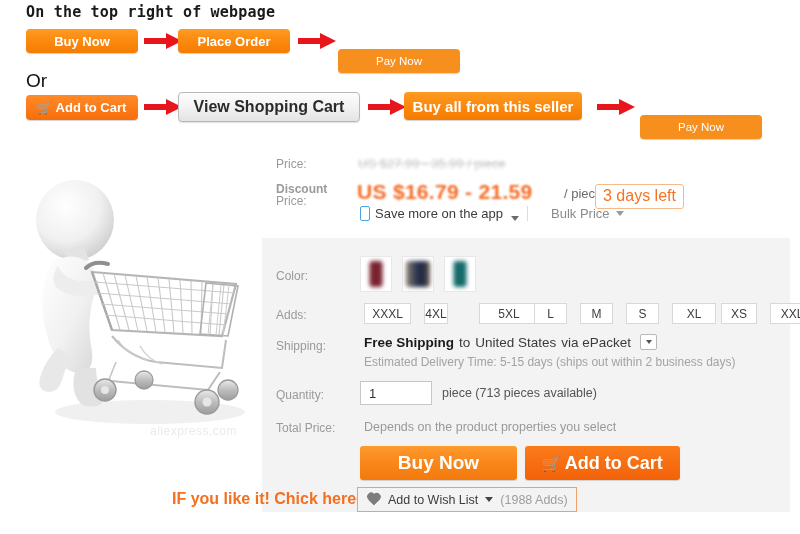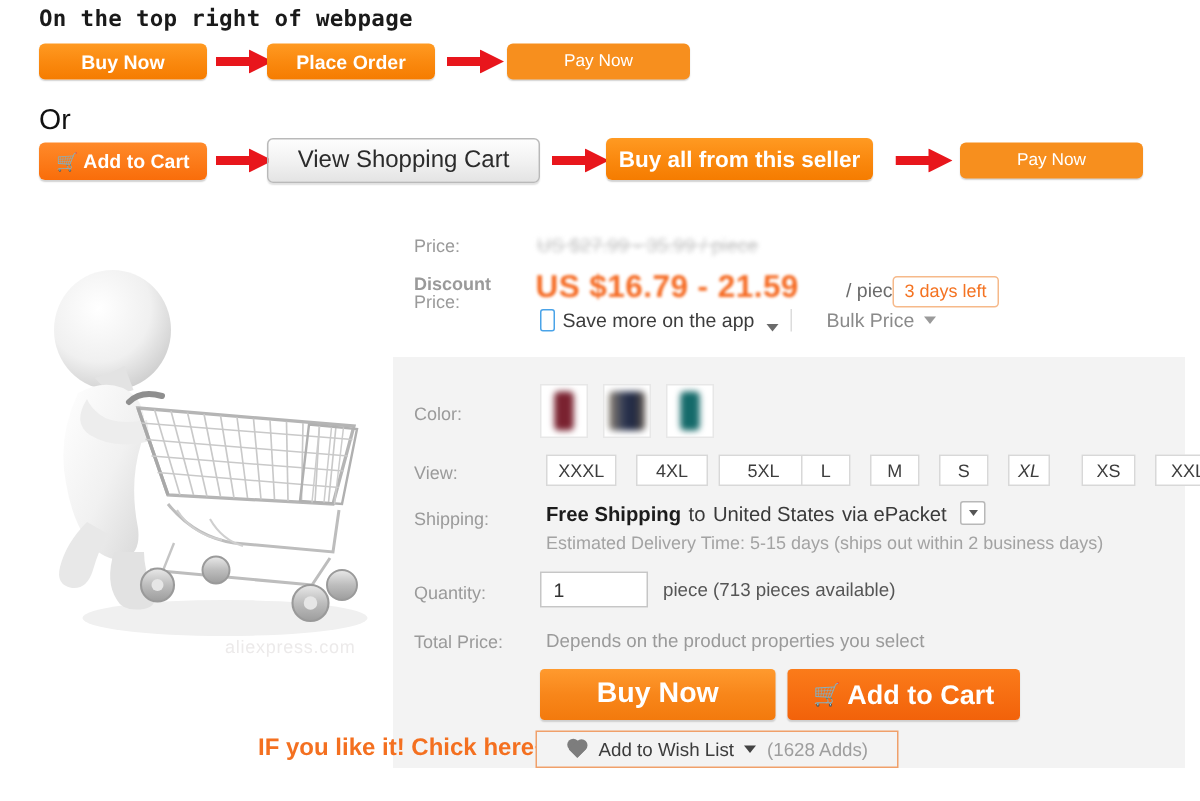--- a/index.html
+++ b/index.html
@@ -30,35 +30,35 @@
     position:absolute;
     display:flex;align-items:center;justify-content:center;
     color:#fff;font-weight:700;
     border-radius:4px;
     box-shadow:0 1px 1px rgba(0,0,0,.18);
     white-space:nowrap;
     box-sizing:border-box;
     cursor:pointer;
   }
   .g-orange{background:linear-gradient(to bottom,#ff9a22 0%,#fb8b11 45%,#f57c00 100%);}
-  .g-orange-flat{background:#f78f1e;}
+  .g-orange-flat{background:#f78f1e;margin-top:20px;}
   .g-orange-deep{background:linear-gradient(to bottom,#ff8a2a 0%,#f96d0a 100%);}
 
   
   .arrow{position:absolute;cursor:default;}
   .arrow svg{display:block;}
 
   
   .greybtn{
     position:absolute;
     display:flex;align-items:center;justify-content:center;
     background:linear-gradient(to bottom,#fdfdfd 0%,#f2f2f2 50%,#e4e4e4 100%);
     border:1px solid #b9b9b9;
     border-radius:4px;
-    color:#2b2b2b;font-weight:400;font-size:16px;
+    color:#2b2b2b;font-weight:700;font-size:16px;
     box-shadow:0 1px 1px rgba(0,0,0,.12);
     box-sizing:border-box;white-space:nowrap;cursor:pointer;
   }
 
   
   .prodimg{
     position:absolute;left:0px;top:140px;width:262px;height:300px;
     background:#ffffff;overflow:hidden;
   }
   .watermark{
@@ -87,21 +87,21 @@
     filter:blur(1.1px);
     white-space:nowrap;letter-spacing:.3px;
   }
   .perpiece{
     position:absolute;left:564px;top:186px;
     font-size:13px;color:#6b6b6b;white-space:nowrap;
   }
   .daysleft{
     position:absolute;left:595px;top:184px;
     border:1px solid #f6b98a;border-radius:3px;
-    color:#f47322;font-size:12px;
+    color:#f47322;font-size:16px;
     padding:2px 7px 3px 7px;white-space:nowrap;
     background:#fff;
   }
   .appsave{
     position:absolute;left:360px;top:206px;
     font-size:13px;color:#3c3c3c;white-space:nowrap;
     display:flex;align-items:flex-end;gap:5px;cursor:pointer;
   }
   .phone-icon{
     display:inline-block;width:8px;height:13px;
@@ -206,21 +206,21 @@
   }
 
   .chickhere{
     position:absolute;left:172px;top:490px;
     font-size:16px;font-weight:700;color:#f47020;white-space:nowrap;
   }
   .wishbox{
     position:absolute;left:357px;top:487px;height:25px;
     border:1px solid #f0a06a;background:#f3f3f3;
     display:flex;align-items:center;gap:7px;
-    padding:0 19px;box-sizing:border-box;cursor:pointer;
+    padding:0 8px;box-sizing:border-box;cursor:pointer;
   }
   .wishlabel{font-size:12.5px;color:#3c3c3c;white-space:nowrap;}
   .wishcount{font-size:12.5px;color:#9e9e9e;white-space:nowrap;}
   .heart{
     width:15px;height:14px;position:relative;display:inline-block;
   }
   .heart:before,.heart:after{
     content:"";position:absolute;top:0;width:7.5px;height:12px;
     background:#7d7d7d;border-radius:7.5px 7.5px 0 0;
   }
@@ -402,29 +402,29 @@
   <div class="swatch" style="left:360px;">
     <span class="blob" style="background:#7a2230;"></span>
   </div>
   <div class="swatch" style="left:402px;">
     <span class="blob2" style="background:linear-gradient(90deg,#8e8576 0%,#2b3450 45%,#1f2740 70%,#6d6254 100%);"></span>
   </div>
   <div class="swatch" style="left:444px;">
     <span class="blob" style="background:#156a6a;"></span>
   </div>
 
-  <div class="lbl" style="left:276px;top:308px;">View:</div>
+  <div class="lbl" style="left:276px;top:308px;">Adds:</div>
 
   <div class="sizebox" style="left:364px;width:47px;">XXXL</div>
-  <div class="sizebox" style="left:424px;width:48px;">4XL</div>
+  <div class="sizebox" style="left:424px;width:24px;">4XL</div>
   <div class="sizebox" style="left:479px;width:60px;">5XL</div>
   <div class="sizebox" style="left:534px;width:33px;">L</div>
   <div class="sizebox" style="left:580px;width:33px;">M</div>
   <div class="sizebox" style="left:626px;width:33px;">S</div>
-  <div class="sizebox" style="left:672px;width:28px;font-style:italic;">XL</div>
+  <div class="sizebox" style="left:672px;width:44px;">XL</div>
   <div class="sizebox" style="left:721px;width:36px;">XS</div>
   <div class="sizebox" style="left:770px;width:44px;">XXL</div>
 
   <div class="lbl" style="left:276px;top:339px;">Shipping:</div>
   <div class="ship-main">
     <b>Free Shipping</b>
     <span>to</span>
     <span>United States</span>
     <span>via ePacket</span>
     <span class="selectbox">
@@ -444,16 +444,16 @@
   <div class="addcart-big">
     <span style="font-size:15px;line-height:1;">🛒</span>
     <span>Add to Cart</span>
   </div>
 
   <div class="chickhere">IF you like it! Chick here~</div>
   <div class="wishbox">
     <span class="heart"></span>
     <span class="wishlabel">Add to Wish List</span>
     <span class="caret-dark"></span>
-    <span class="wishcount">(1628 Adds)</span>
+    <span class="wishcount">(1988 Adds)</span>
   </div>
 
 </div>
 
 </body></html>

